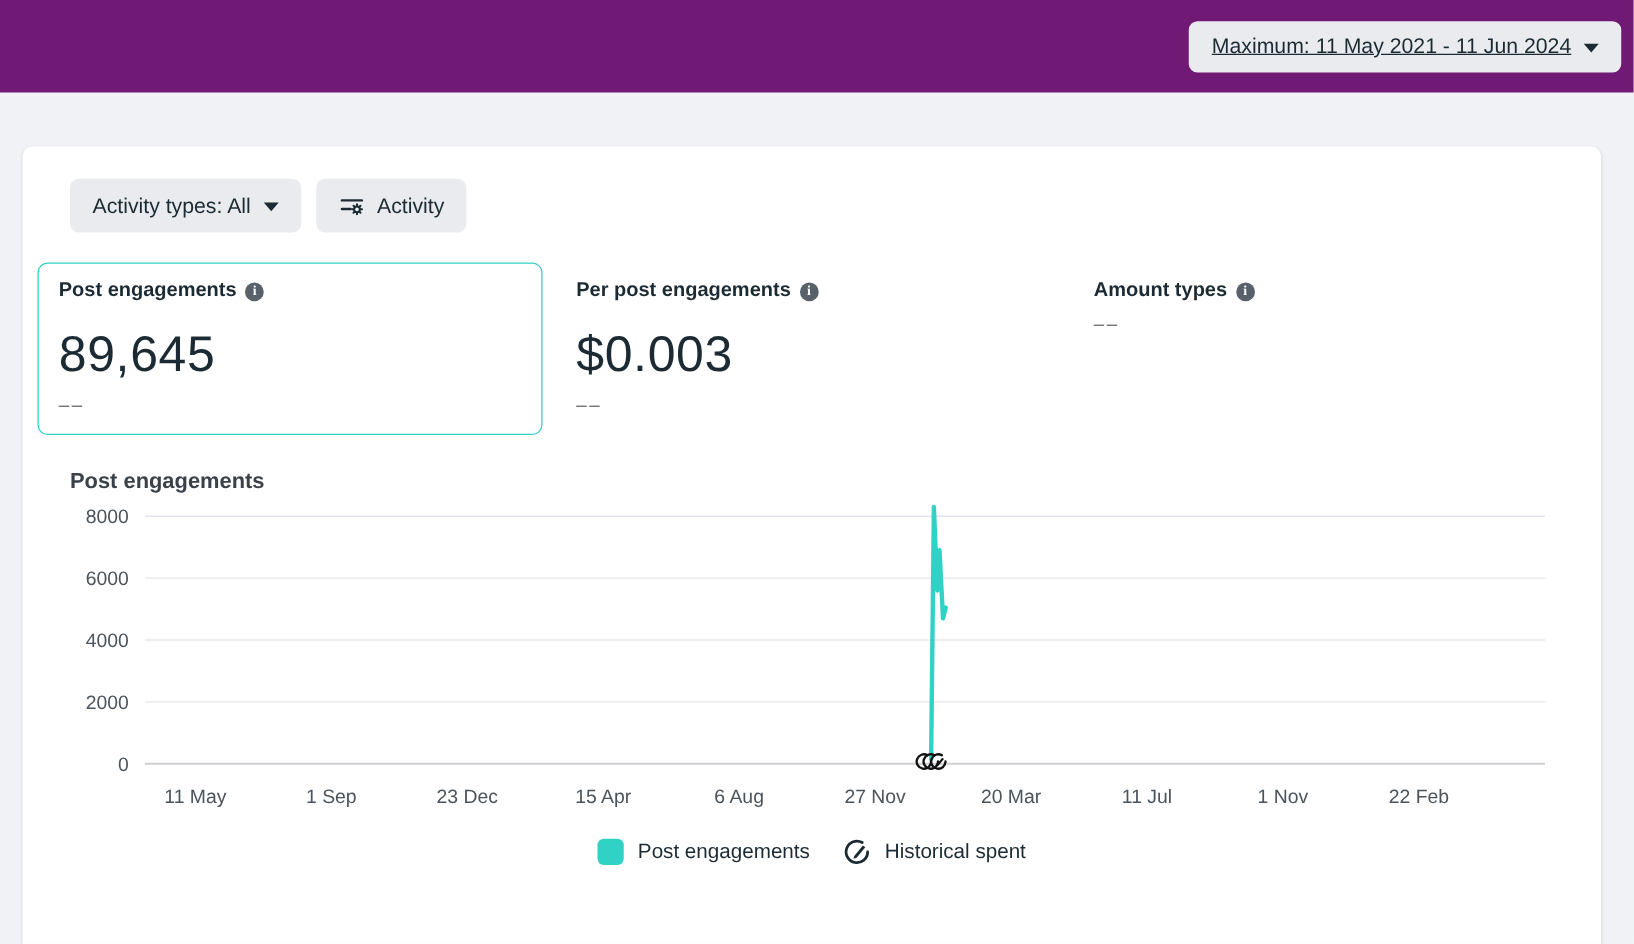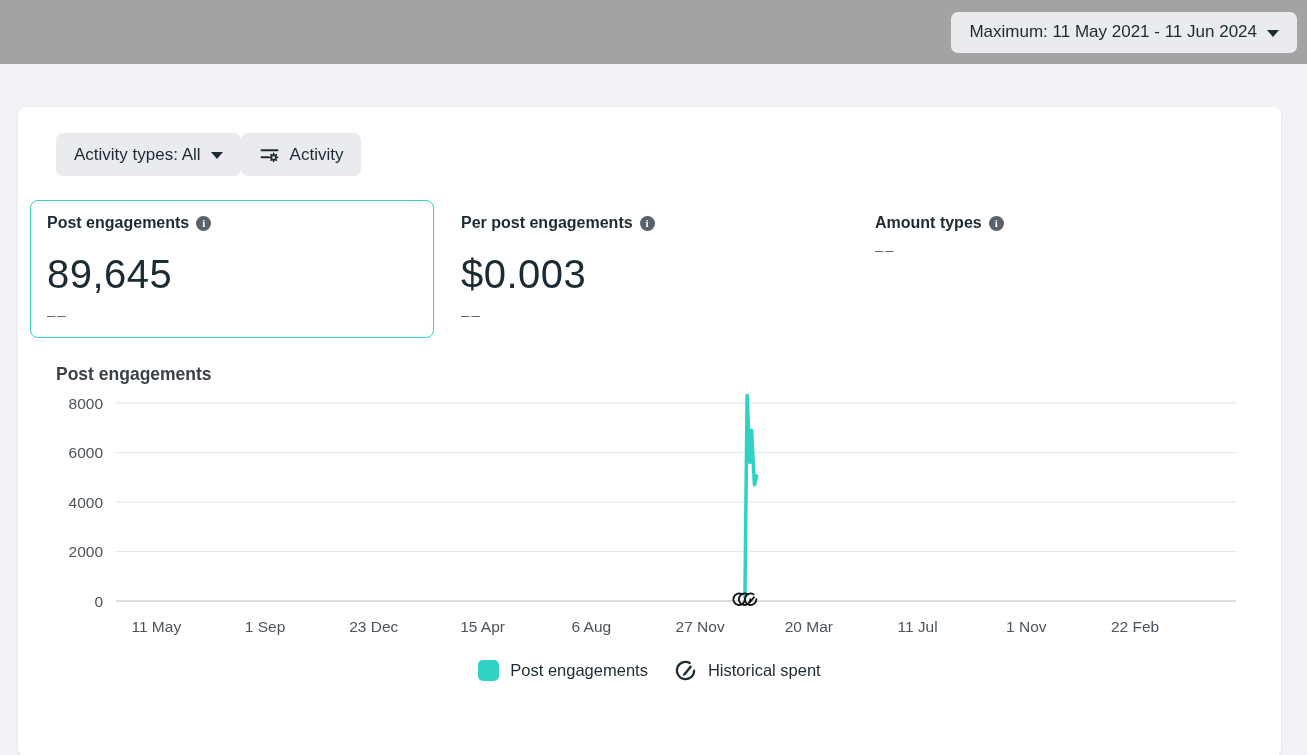--- a/index.html
+++ b/index.html
@@ -1,34 +1,34 @@
 <!DOCTYPE html>
 <html style="--accent: #31d2c6;"><head>
 <meta charset="utf-8">
 <style>
   * { margin:0; padding:0; box-sizing:border-box; }
   html,body { width:1307px; height:755px; overflow:hidden;
     font-family:"Liberation Sans", sans-serif; background:#f0f2f5; color:#1c2b33; }
 
-  .topbar { height:64px; background:#a3a3a3; display:flex; align-items:center;
-    justify-content:flex-end; padding-right:10px; }
+  .topbar { height:74px; background:#701a75; display:flex; align-items:center;
+    justify-content:flex-end; padding-right:10px;text-decoration:underline; }
   .pill { background:#e9ebee; border:none; border-radius:7px; display:flex;
     align-items:center; gap:10px; font-family:"Liberation Sans",sans-serif;
     font-size:17px; color:#1c2b33; cursor:pointer; }
   .date-pill { height:41px; padding:0 18px; }
   .caret { width:0; height:0; border-left:6px solid transparent;
     border-right:6px solid transparent; border-top:7px solid #1c2b33; margin-top:2px; }
 
   .panel { margin:43px 26px 0 18px; width:1263px; height:650px; background:#fff;
     border-radius:8px; box-shadow:0 1px 2px rgba(0,0,0,.12); padding-top:26px; }
 
   .panel-header { display:flex; align-items:center; justify-content:space-between;
     padding:0 25px 0 38px; }
   .panel-title { font-size:19px; font-weight:bold; color:#1c2b33; }
-  .header-actions { display:flex; }
+  .header-actions { display:flex; gap:12px; }
   .action-pill { height:43px; padding:0 18px; }
 
   .cust-icon svg { display:block; }
 
   .cards-row { display:flex; gap:10px; margin:24px 19px 0 12px; }
   .metric-card { flex:1; border:1.5px solid transparent; border-radius:8px;
     padding:13px 16px 14px; cursor:pointer; background:#fff; text-align:left; }
   .metric-card.selected { border-color:var(--accent); }
   .metric-label { font-size:16px; font-weight:bold; color:#1c2b33; display:flex;
     align-items:center; gap:7px; }

